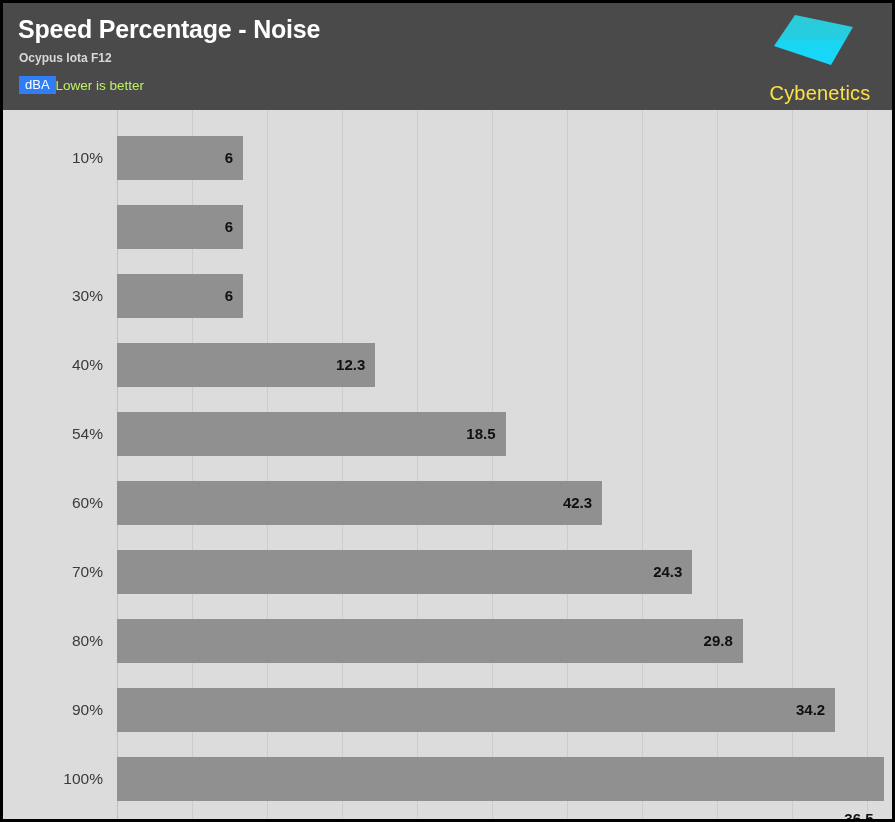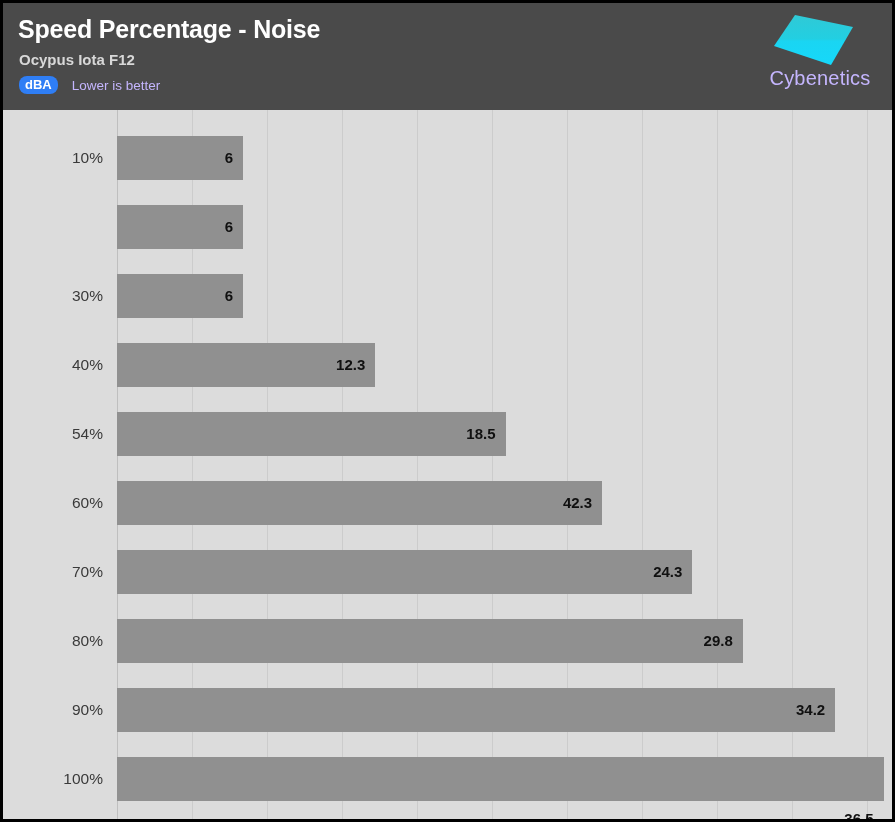--- a/index.html
+++ b/index.html
@@ -37,70 +37,68 @@
     font-size: 25px;
     font-weight: bold;
     letter-spacing: -0.2px;
     white-space: nowrap;
   }
   #subtitle {
     position: absolute;
     left: 16px;
     top: 48px;
     color: #d8d8d8;
-    font-size: 15px;
+    font-size: 12px;
     font-weight: bold;
     white-space: nowrap;
   }
   #unit-row {
     position: absolute;
     left: 16px;
     top: 72px;
     height: 20px;
     display: flex;
     align-items: center;
   }
   #unit-badge {
     background: #2f7ef5;
     color: #ffffff;
     font-size: 13px;
-    font-weight: bold;
+    font-weight: normal;
     padding: 2px 6px 3px 6px;
     line-height: 1;
     display: inline-block;
-    border-radius: 8px;
   }
   #unit-note {
-    color: #c4b5fd;
+    color: #bef264;
     font-size: 13.5px;
-    margin-left: 14px;
     white-space: nowrap;
   }
   
   #logo {
     position: absolute;
     left: 752px;
     top: 8px;
     width: 130px;
     height: 88px;
   }
   #logo-mark {
     position: absolute;
     left: 14px;
     top: 0px;
     width: 90px;
     height: 56px;
   }
   #logo-text {
     position: absolute;
     left: 0;
-    top: 56px;
+    top: 71px;
     width: 130px;
     text-align: center;
-    color: #c4b5fd;
+    color: #fde047;
     font-size: 20px;
     font-weight: normal;
     letter-spacing: 0.2px;
   }
   
   #plot {
     position: absolute;
     left: 0;
     top: 107px;
     width: 889px;

